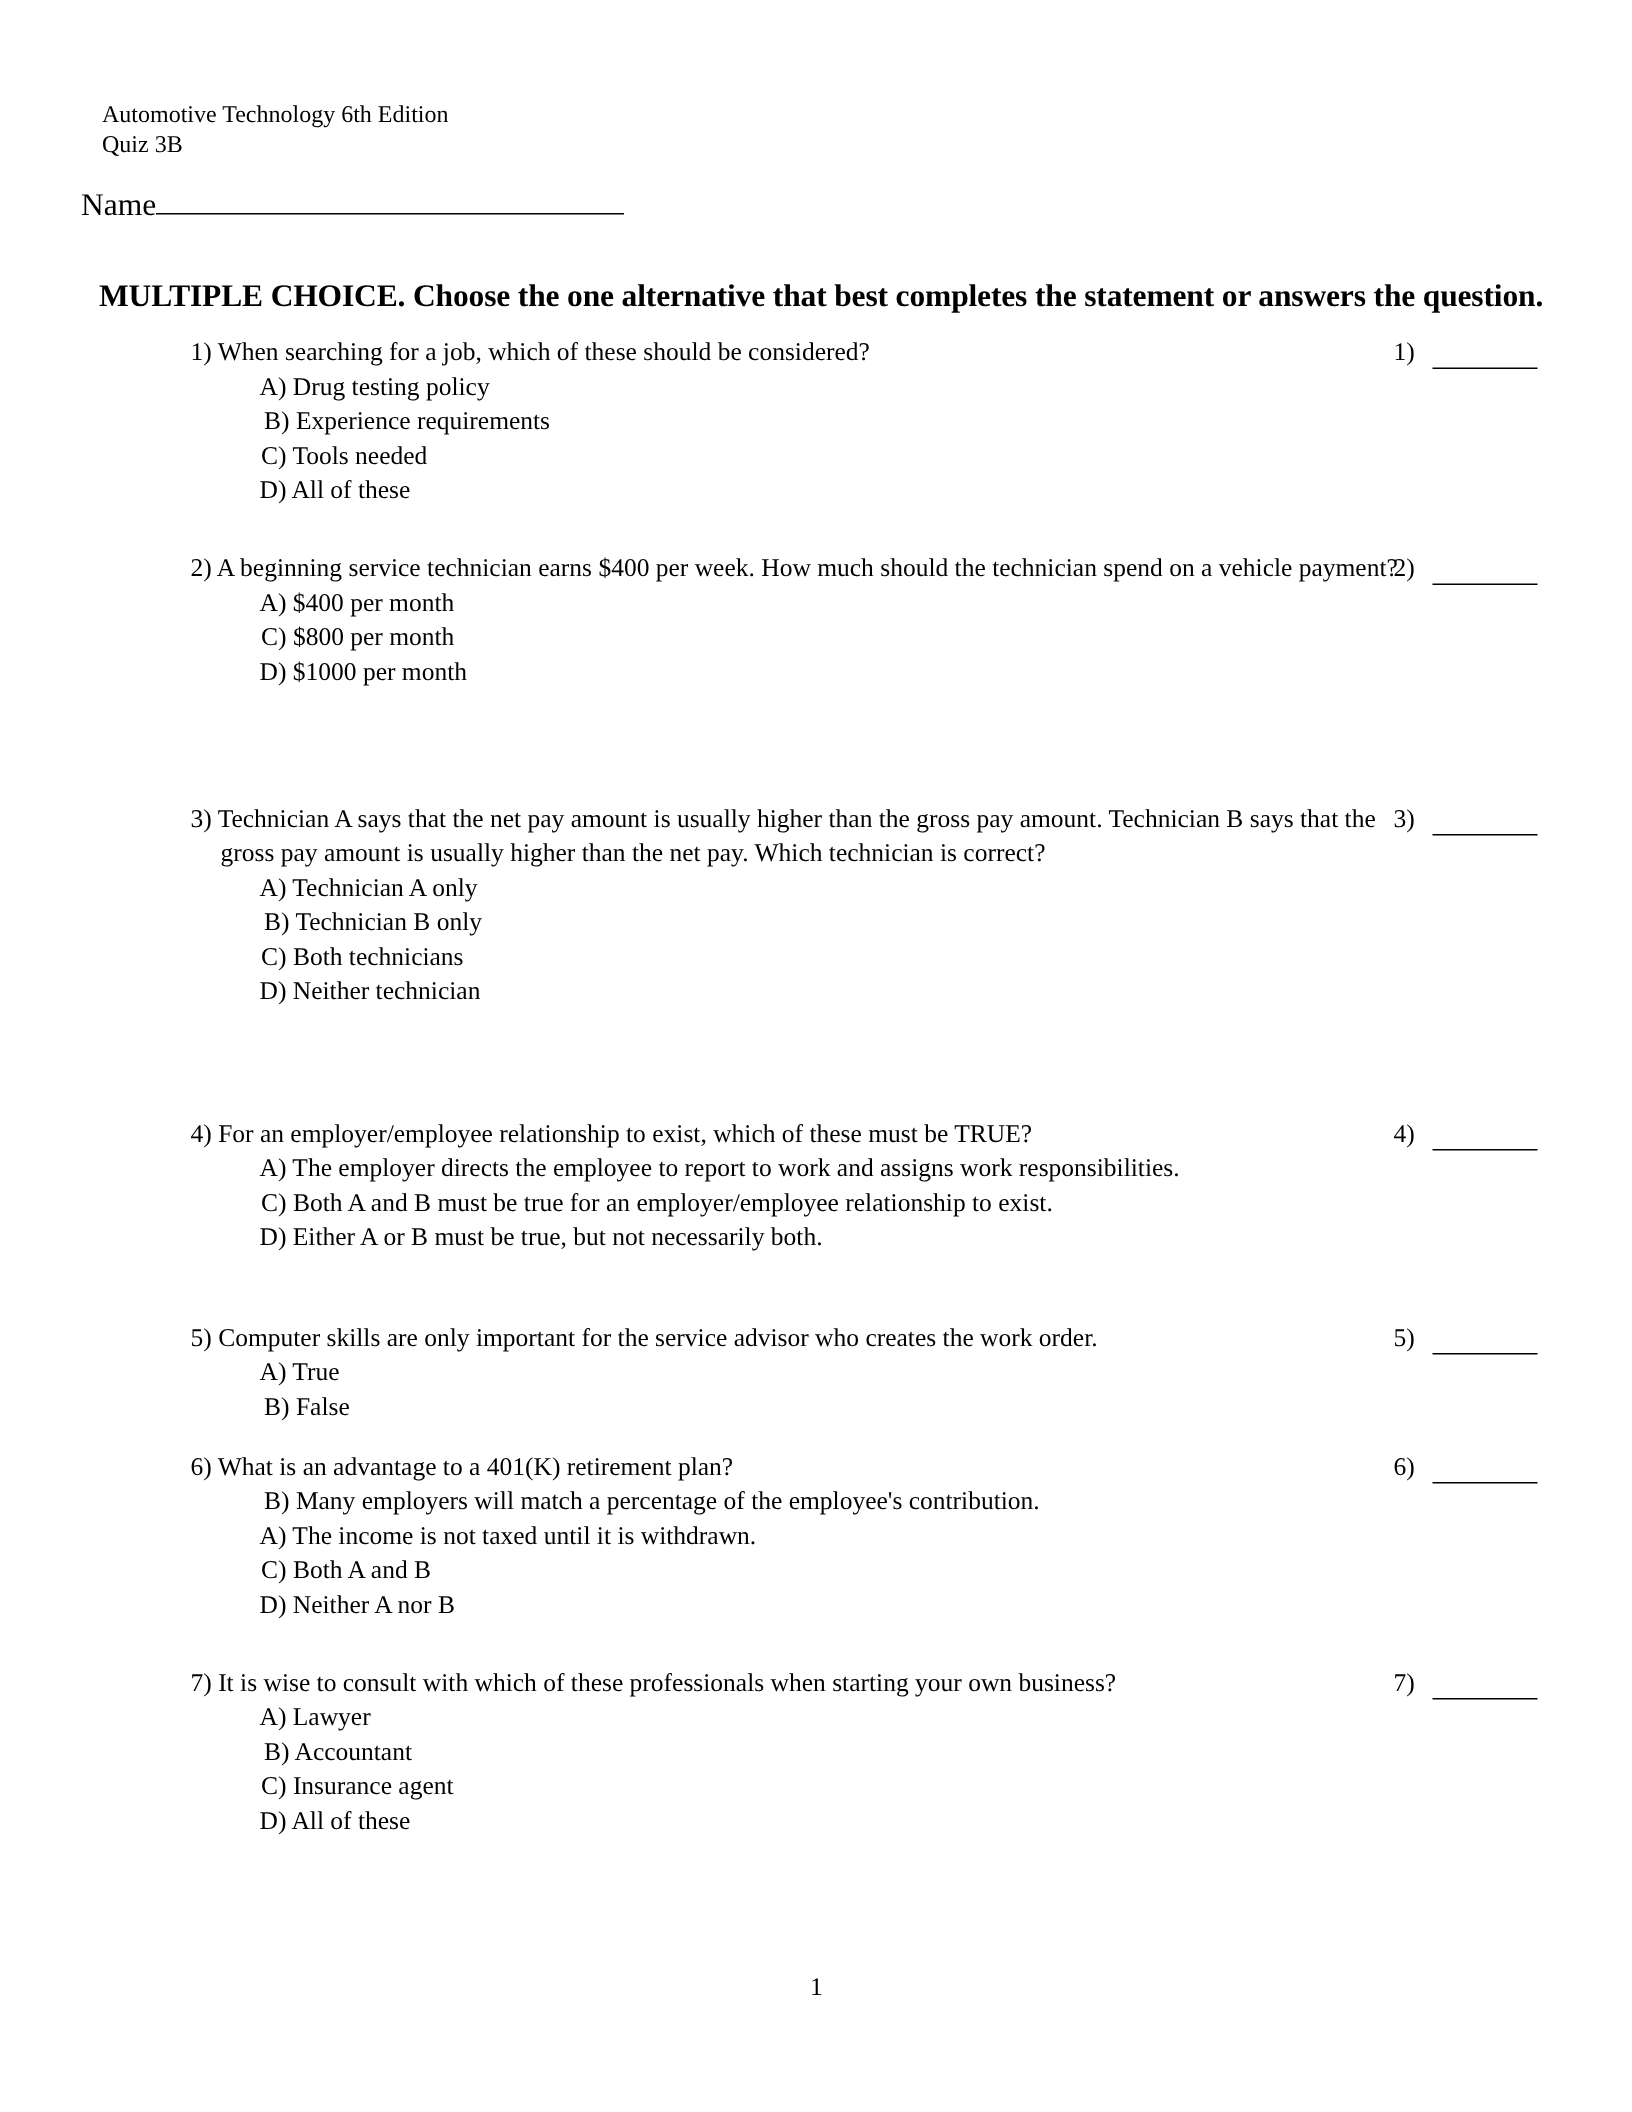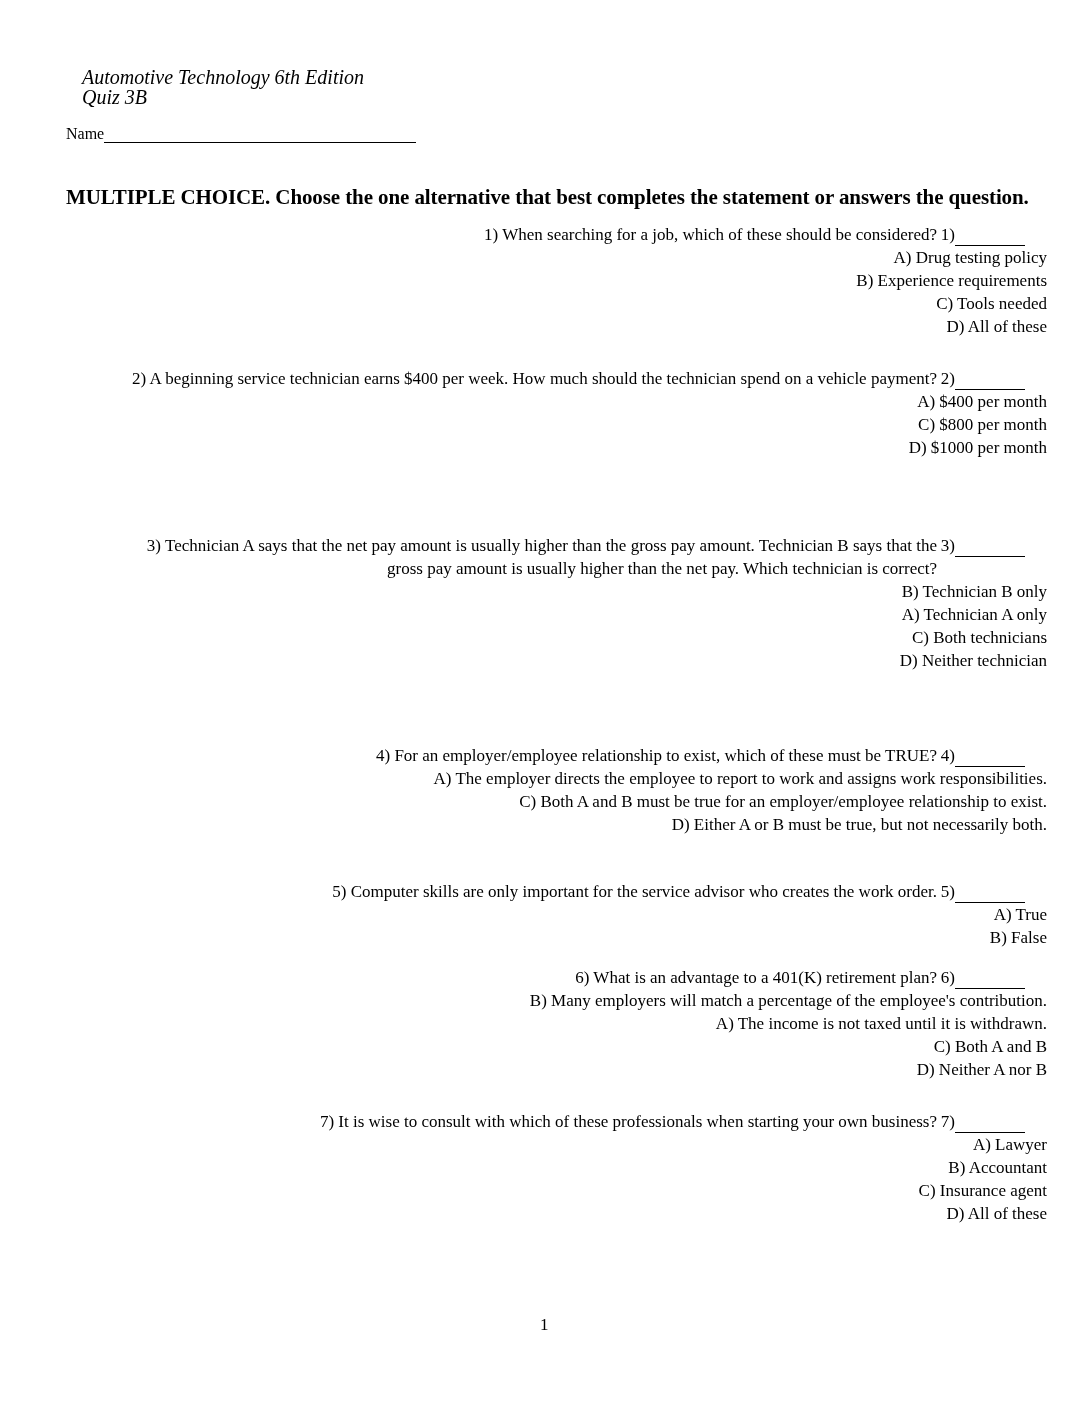--- a/index.html
+++ b/index.html
@@ -1,28 +1,28 @@
 <!DOCTYPE html>
 <html><head>
 <meta charset="utf-8">
 <style>
   html, body { margin: 0; padding: 0; background: #ffffff; }
   body {
     width: 1088px; height: 1408px; position: relative; overflow: hidden;
     font-family: "Liberation Serif", "DejaVu Serif", serif;
     color: #000;
   }
-  .header { position: absolute; left: 82px; top: 67px; font-size: 20px; line-height: 20px; font-style: italic; }
-  .name-row { position: absolute; left: 66px; top: 124px; font-size: 16px; display: flex; align-items: center; }
+  .header { position: absolute; left: 68px; top: 67px; font-size: 16px; line-height: 20px; }
+  .name-row { position: absolute; left: 54px; top: 124px; font-size: 21px; display: flex; align-items: flex-start; }
   .name-line { display: inline-block; width: 312px; border-bottom: 1px solid #000; height: 18px; margin-left: 0; }
   .instructions {
     position: absolute; left: 66px; top: 185px; font-size: 21px; font-weight: bold; white-space: nowrap;
     letter-spacing: -0.1px;
   }
-  .question { position: absolute; left: 127px; width: 920px; font-size: 17px; line-height: 23px; text-align: right; }
+  .question { position: absolute; left: 127px; width: 920px; font-size: 17px; line-height: 23px; }
   .q-stem { display: block; width: 790px; padding-left: 20px; text-indent: -20px; }
   .choice { display: block; padding-left: 46px; }
   .choice.b { padding-left: 49px; }
   .choice.c { padding-left: 47px; }
   .ans { position: absolute; left: 802px; top: 0; display: flex; align-items: flex-end; font-size: 17px; }
   .ans-num { width: 26px; }
   .ans-blank { display: inline-block; width: 70px; border-bottom: 1.5px solid #000; height: 16px; margin-left: 0; }
   .page-num { position: absolute; left: 540px; top: 1315px; font-size: 17px; }
 </style>
 </head>
@@ -58,22 +58,22 @@
   <span class="choice c">C) $800 per month</span>
   <span class="choice">D) $1000 per month</span>
   <div class="ans">
     <span class="ans-num">2)</span>
     <span class="ans-blank"></span>
   </div>
 </div>
 
 <div class="question" style="top:534px">
   <span class="q-stem"><span>3)</span> <span>Technician A says that the net pay amount is usually higher than the gross pay amount. Technician B says that the gross pay amount is usually higher than the net pay. Which technician is correct?</span></span>
+  <span class="choice">A) Technician A only</span>
   <span class="choice b">B) Technician B only</span>
-  <span class="choice">A) Technician A only</span>
   <span class="choice c">C) Both technicians</span>
   <span class="choice">D) Neither technician</span>
   <div class="ans">
     <span class="ans-num">3)</span>
     <span class="ans-blank"></span>
   </div>
 </div>
 
 <div class="question" style="top:744px">
   <span class="q-stem"><span>4)</span> <span>For an employer/employee relationship to exist, which of these must be TRUE?</span></span>

